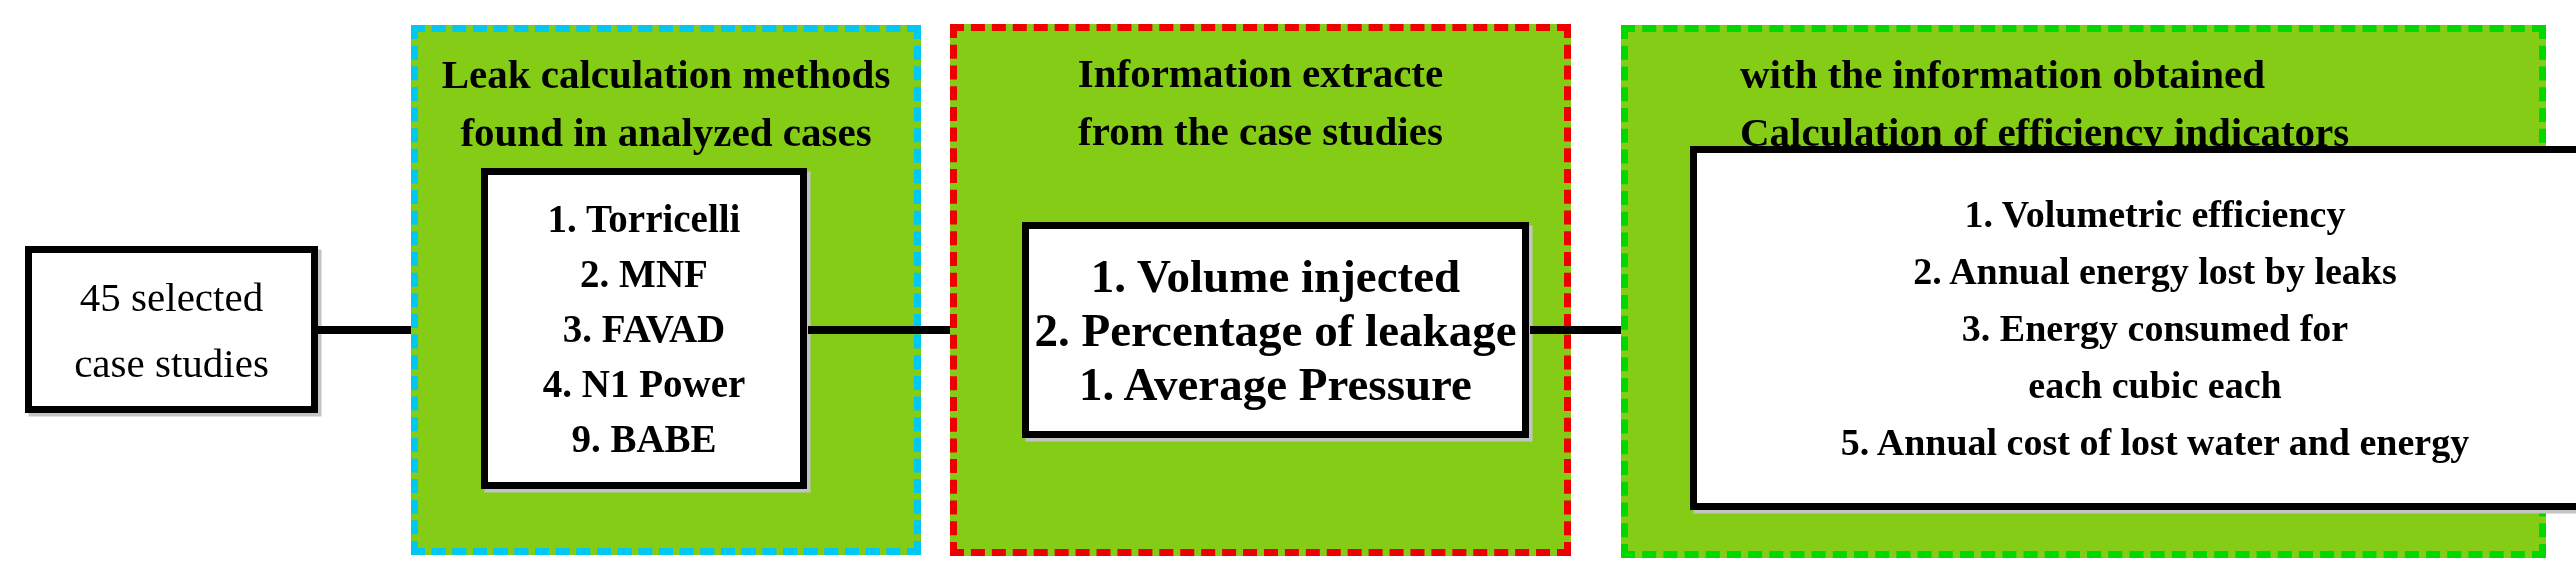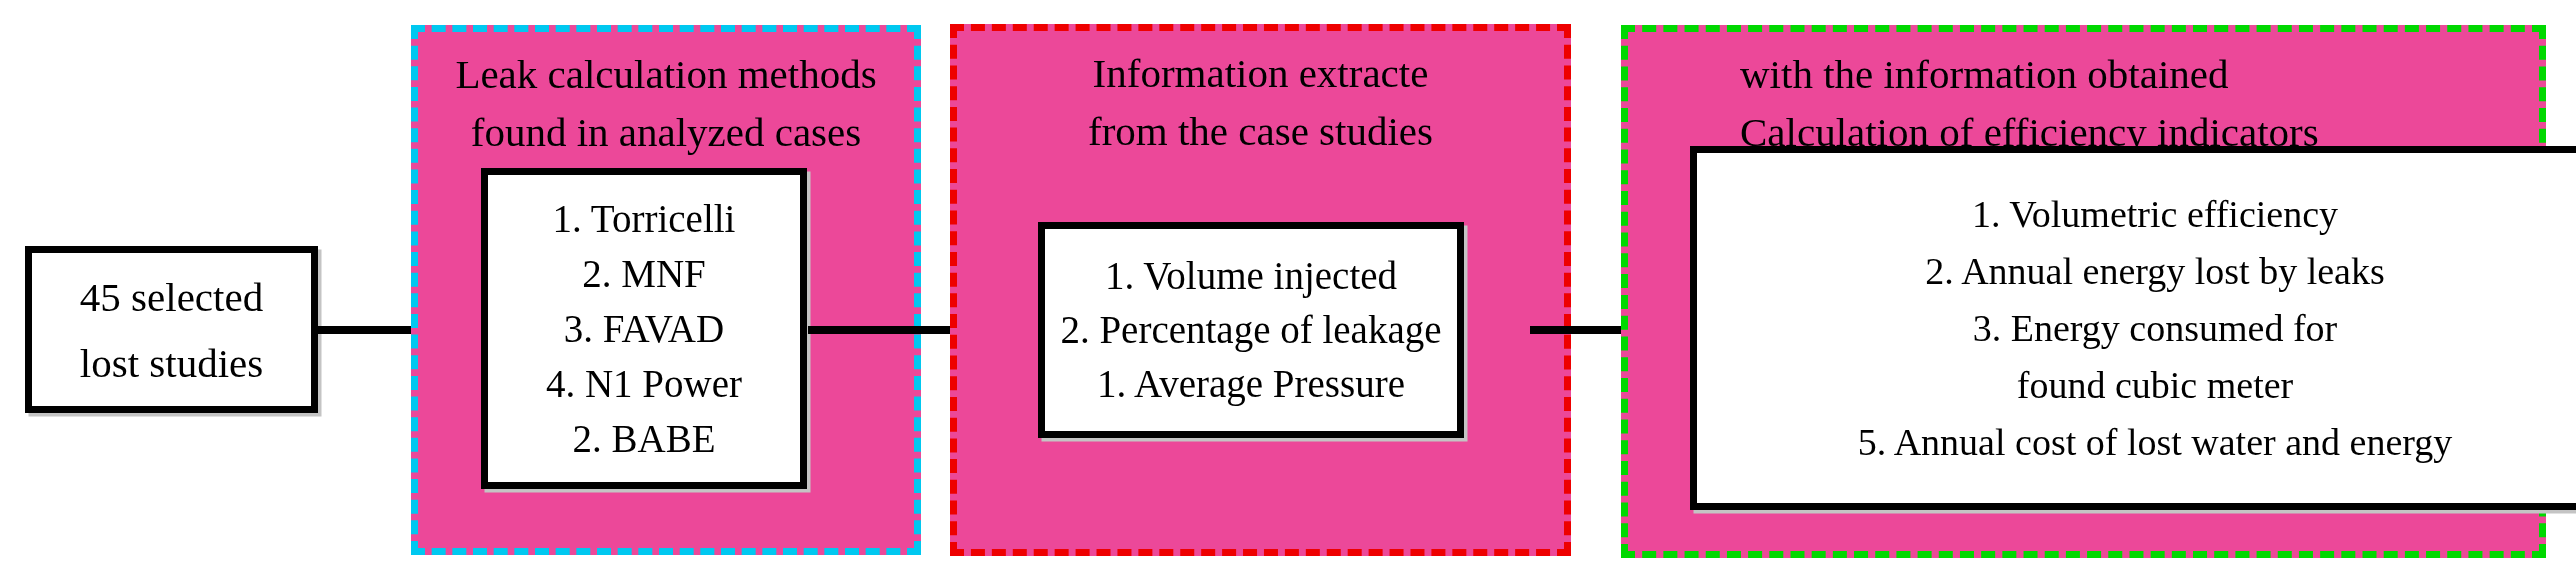--- a/index.html
+++ b/index.html
@@ -13,74 +13,74 @@
     background:#fff;
     box-shadow:3.5px 3.5px 0 #c4c4c4;
     display:flex;flex-direction:column;align-items:center;justify-content:center;
     text-align:center;
     box-sizing:border-box;
   }
   .start-box{left:25px;top:246px;width:293px;height:167px;font-size:41px;line-height:66px;}
   .list-box .line{white-space:nowrap;}
 
   
-  .group{position:absolute;box-sizing:border-box;background:#ec4899;}
+  .group{position:absolute;box-sizing:border-box;background:#84cc16;font-weight:bold;}
   .group-methods{left:411px;top:25px;width:510px;height:530px;border:7.7px dashed #00c8f0;}
   .group-information{left:950px;top:23.6px;width:621px;height:532px;border:7.7px dashed #ee0000;}
   .group-indicators{left:1621px;top:25px;width:925px;height:533px;border:7.7px dashed #00d800;}
 
   .group-title{
     position:absolute;left:0;top:0;width:100%;
     padding-top:13px;
     font-size:41px;line-height:58px;
     text-align:center;
     box-sizing:border-box;
   }
   .group-indicators .group-title{text-align:left;padding-left:112px;}
 
   .inner-box-methods{left:63px;top:136px;width:326px;height:321px;font-size:39px;line-height:55px;align-items:center;}
-  .inner-box-information{left:65px;top:191px;width:426px;height:216px;font-size:39px;line-height:54px;margin-left:16px;}
+  .inner-box-information{left:65px;top:191px;width:507px;height:216px;font-size:47px;line-height:54px;}
   .inner-box-indicators{left:62px;top:114px;width:930px;height:364px;font-size:38px;line-height:57px;}
 
   
   .arrow-line{position:absolute;top:326px;height:8.2px;background:#000;}
   .arrow-line-1{left:318px;width:118px;}
   .arrow-line-2{left:808px;width:165px;}
   .arrow-line-3{left:1530px;width:116px;}
   .arrow-head{position:absolute;top:296px;width:53px;height:68px;}
   .arrow-head-1{left:428px;}
   .arrow-head-2{left:970px;}
   .arrow-head-3{left:1638px;}
 </style>
 </head>
 <body>
 
 <div class="canvas">
 
   <div class="solid-box start-box">
     <div class="line">45 selected</div>
-    <div class="line">lost studies</div>
+    <div class="line">case studies</div>
   </div>
 
   <div class="arrow-line arrow-line-1"></div>
   <svg class="arrow-head arrow-head-1" viewBox="0 0 90 116">
     <polygon points="0,0 90,58 0,116 20,58" fill="#000"></polygon>
   </svg>
 
   <div class="group group-methods">
     <div class="group-title">
       <div>Leak calculation methods</div>
       <div>found in analyzed cases</div>
     </div>
     <div class="solid-box list-box inner-box-methods">
       <div class="line">1. Torricelli</div>
       <div class="line">2. MNF</div>
       <div class="line">3. FAVAD</div>
       <div class="line">4. N1 Power</div>
-      <div class="line">2. BABE</div>
+      <div class="line">9. BABE</div>
     </div>
   </div>
 
   <div class="arrow-line arrow-line-2"></div>
   <svg class="arrow-head arrow-head-2" viewBox="0 0 90 116">
     <polygon points="0,0 90,58 0,116 20,58" fill="#000"></polygon>
   </svg>
 
   <div class="group group-information">
     <div class="group-title">
@@ -101,19 +101,19 @@
 
   <div class="group group-indicators">
     <div class="group-title">
       <div>with the information obtained</div>
       <div>Calculation of efficiency indicators</div>
     </div>
     <div class="solid-box list-box inner-box-indicators">
       <div class="line">1. Volumetric efficiency</div>
       <div class="line">2. Annual energy lost by leaks</div>
       <div class="line">3. Energy consumed for</div>
-      <div class="line">found cubic meter</div>
+      <div class="line">each cubic each</div>
       <div class="line">5. Annual cost of lost water and energy</div>
     </div>
   </div>
 
 </div>
 
 
 </body></html>

